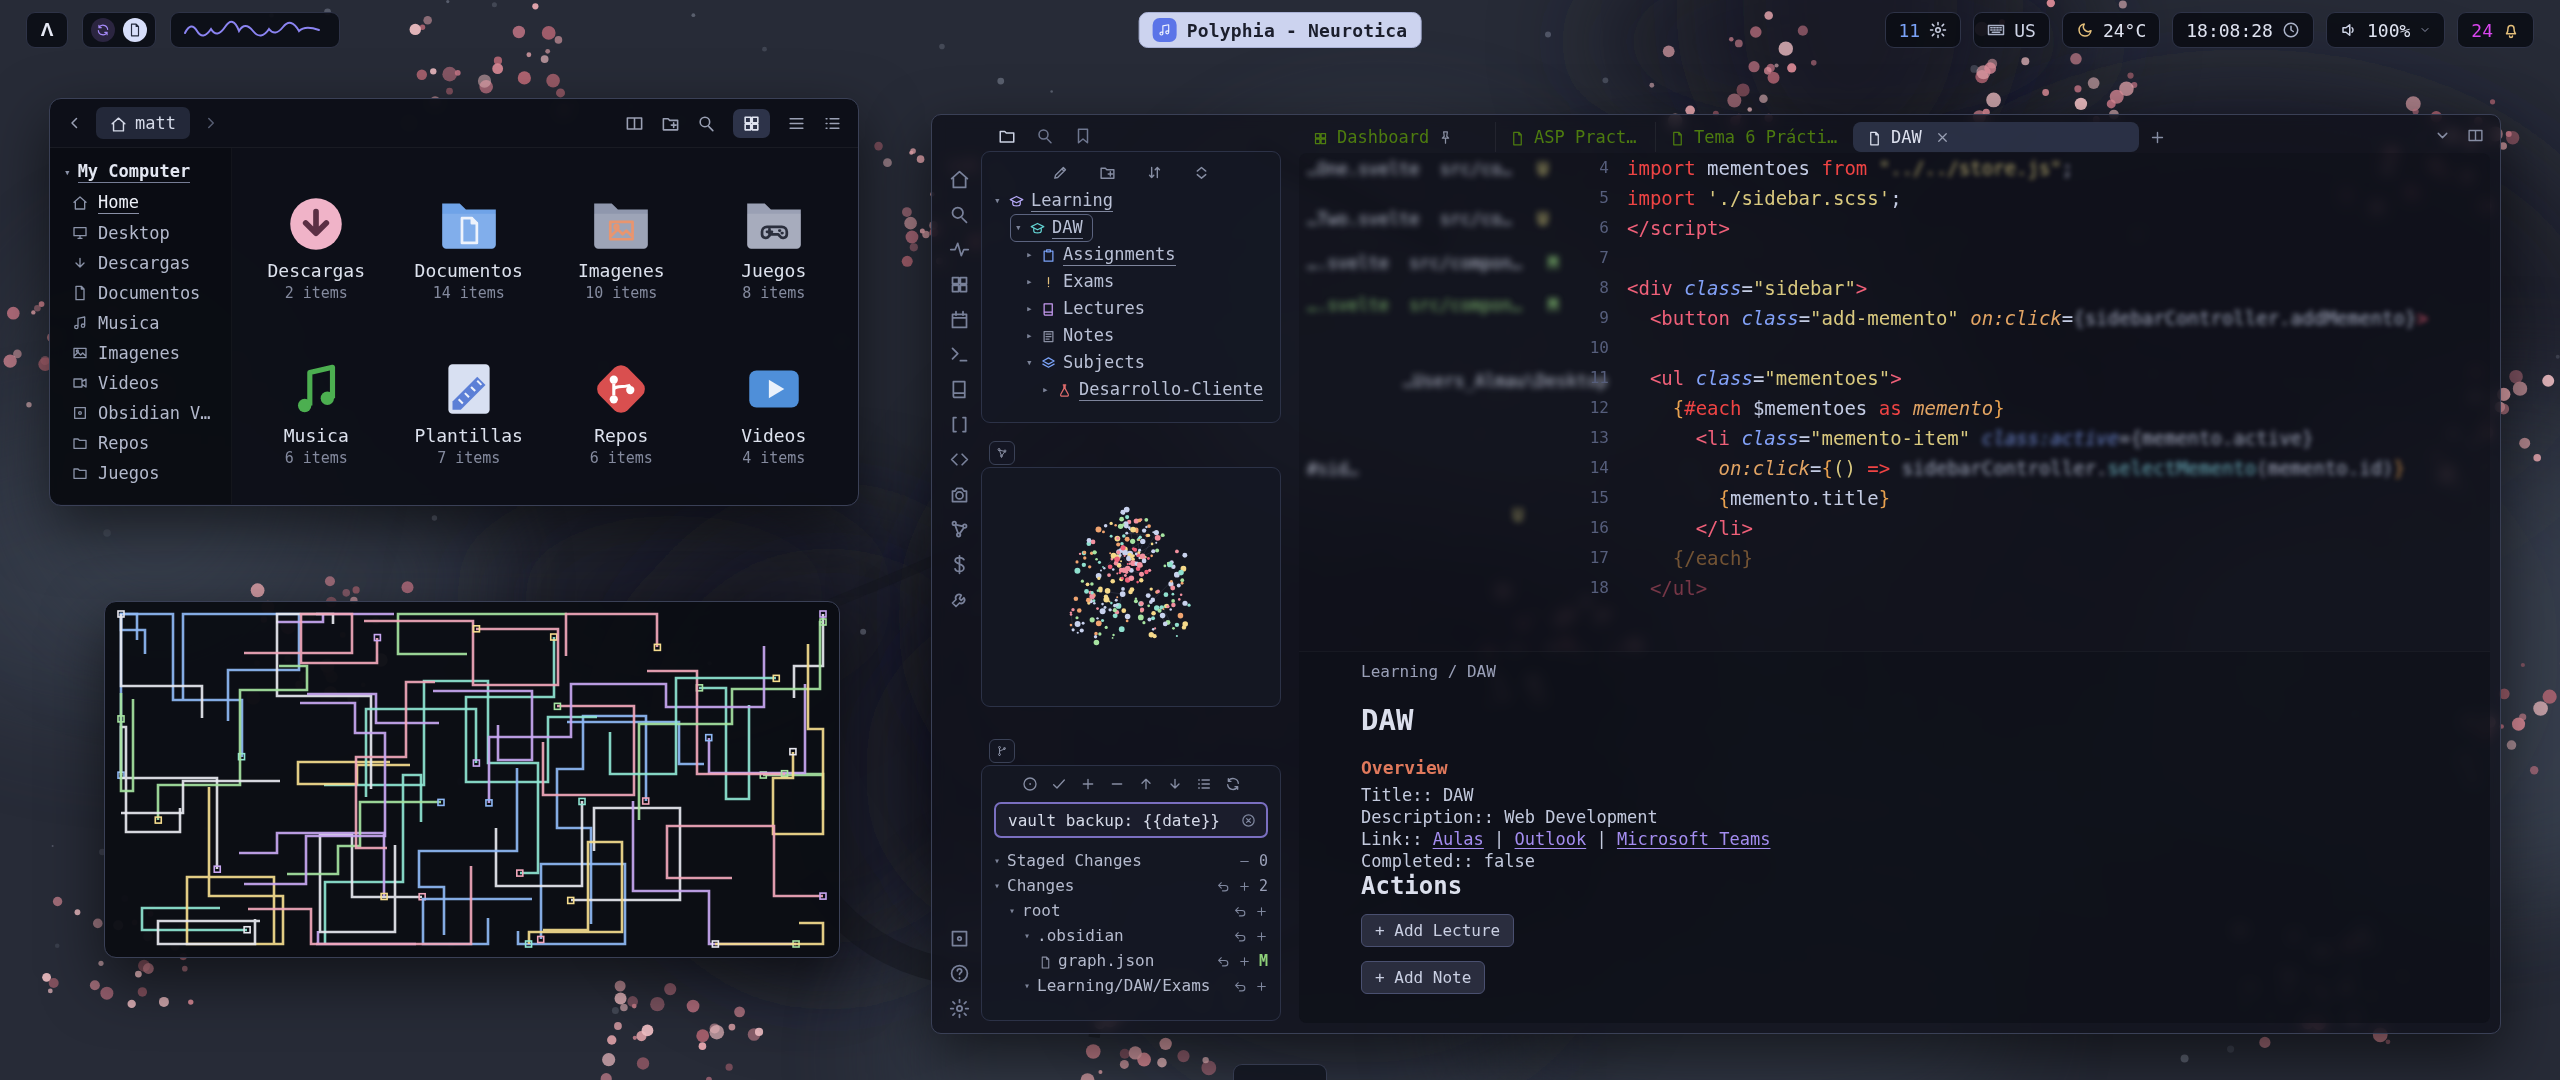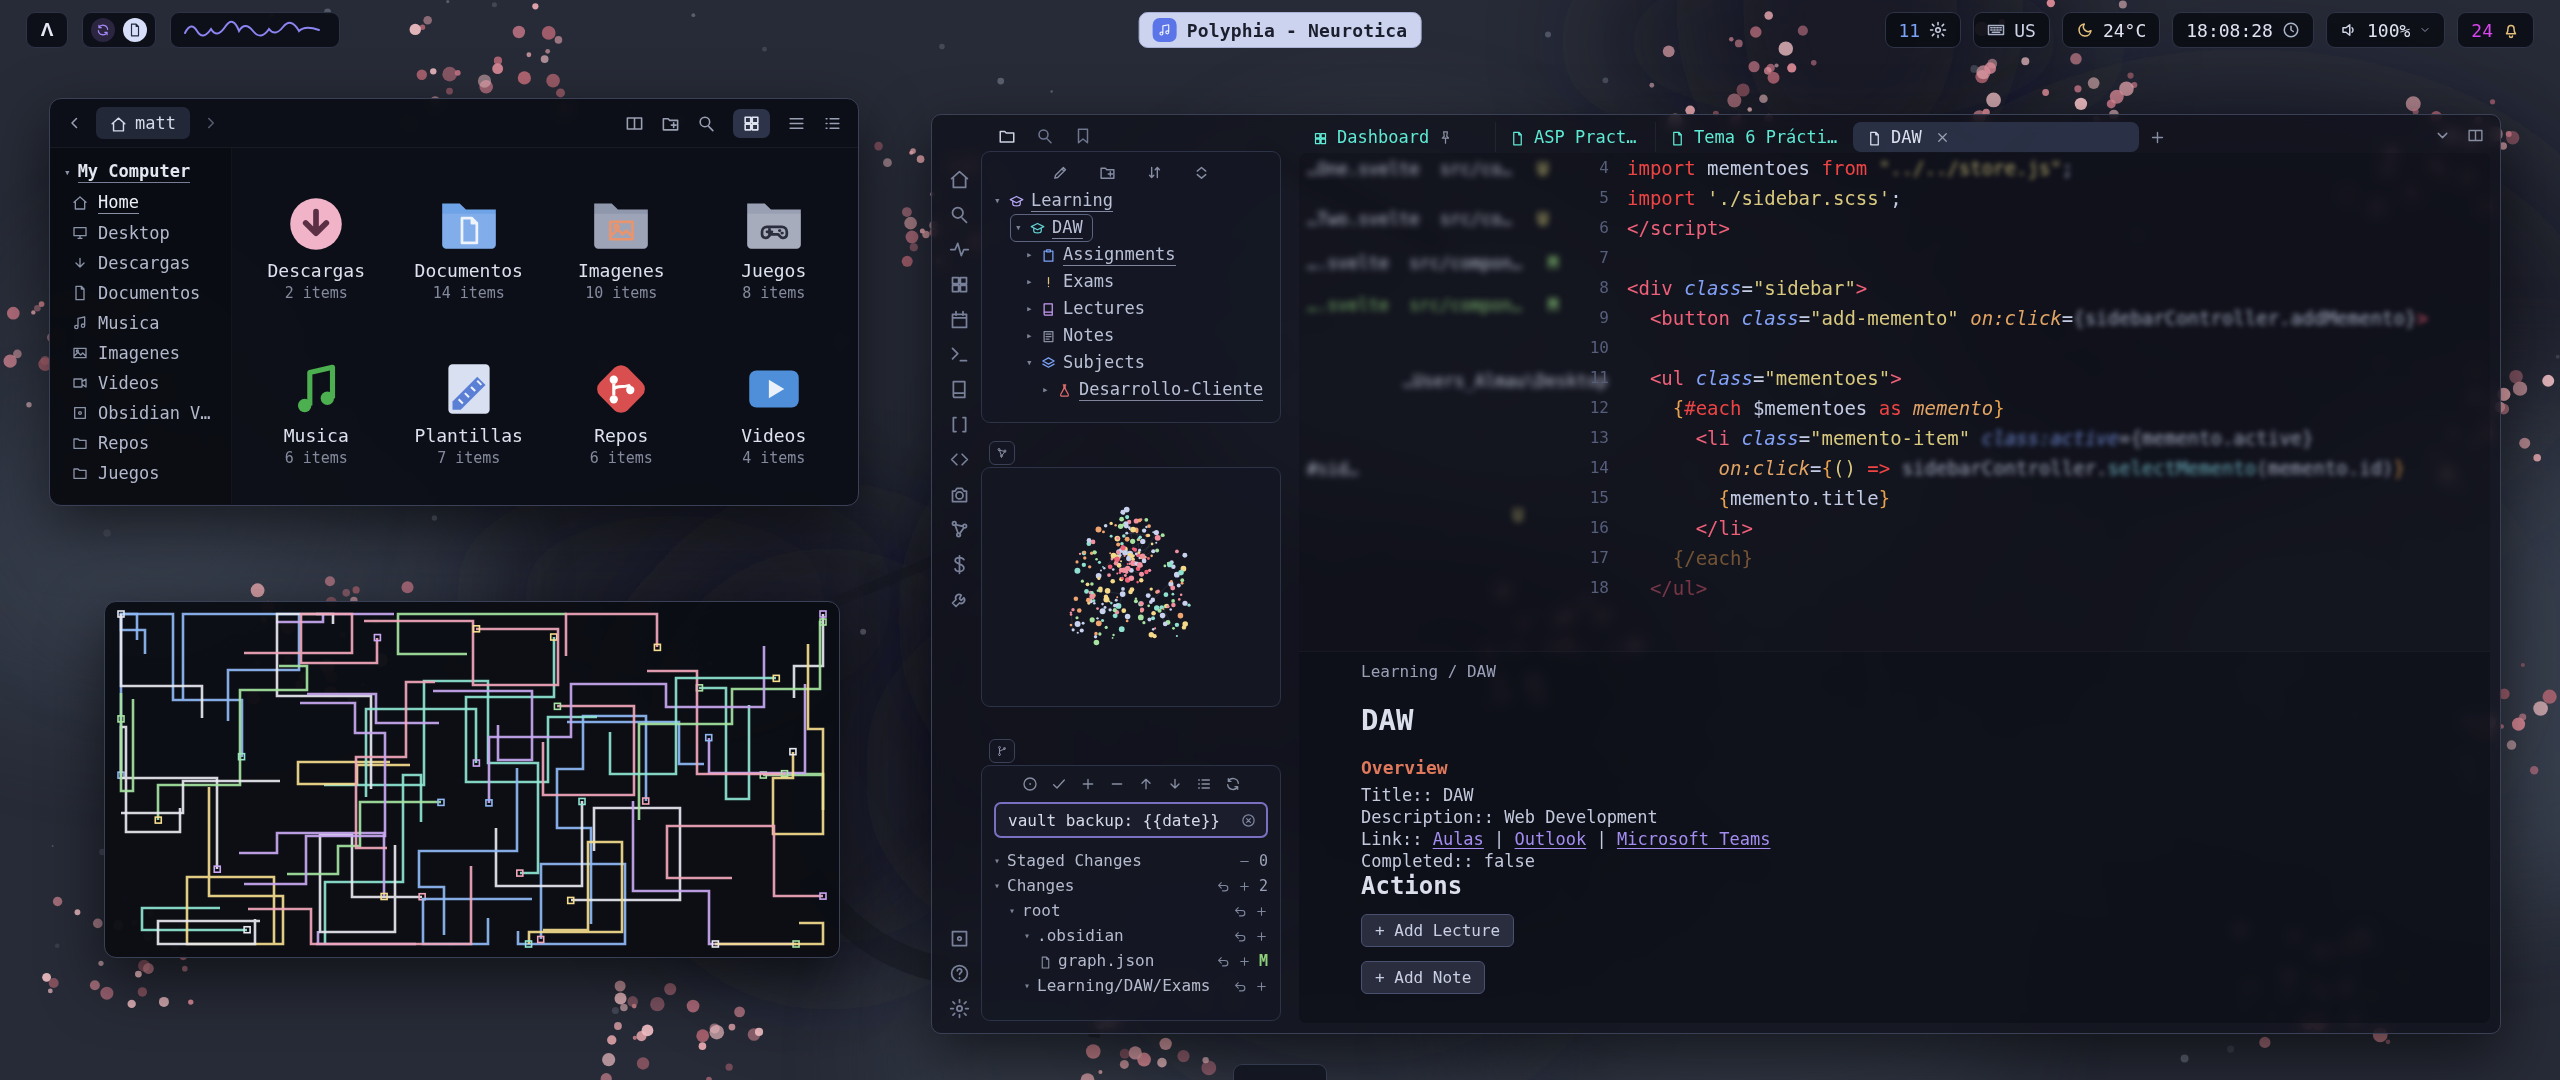--- a/index.html
+++ b/index.html
@@ -75,21 +75,21 @@
       border-radius:10px;backdrop-filter:blur(7px);}
   .ob-ribbon{position:absolute;left:0;top:40px;bottom:14px;width:54px;display:flex;flex-direction:column;
              align-items:center;gap:14px;padding-top:14px;color:#79819a;}
   .ob-ribbon .ric{font-size:21px;display:flex;cursor:pointer;}
   .ob-ribbon .spacer{flex:1;}
   .side-tabs{position:absolute;left:66px;top:12px;display:flex;gap:20px;color:#6f7790;font-size:18px;}
   .side-tabs .ric{cursor:pointer;display:flex;}
   .side-tabs .ric.on{color:#ccd2e4;}
 
   .ob-tabs{position:absolute;left:367px;top:6px;right:76px;height:32px;display:flex;align-items:center;}
-  .tab{height:30px;display:flex;align-items:center;gap:9px;padding:0 14px;font-size:17px;color:#5eead4;
+  .tab{height:30px;display:flex;align-items:center;gap:9px;padding:0 14px;font-size:17px;color:#4d7c0f;
        border-radius:8px;box-sizing:border-box;cursor:pointer;white-space:nowrap;overflow:hidden;}
   .tab+.tab{border-left:1px solid rgba(255,255,255,.06);border-radius:0 8px 8px 0;}
   .tab .ic{font-size:15px;flex:none;}
   .tab .tlabel{overflow:hidden;text-overflow:ellipsis;}
   .tab.active{background:rgba(46,52,73,.9);color:#dce0ee;border-left:none;border-radius:8px;}
   .tab .tclose{font-size:13px;color:#9aa0b4;display:flex;margin-left:4px;}
   .tab .tpin{font-size:13px;color:#8a90a4;display:flex;}
   .newtab{margin-left:10px;color:#868da3;font-size:17px;display:flex;cursor:pointer;}
   .tab-corner{position:absolute;right:16px;top:12px;display:flex;gap:16px;color:#868da3;font-size:17px;}
   .tab-corner .ric{display:flex;cursor:pointer;}

